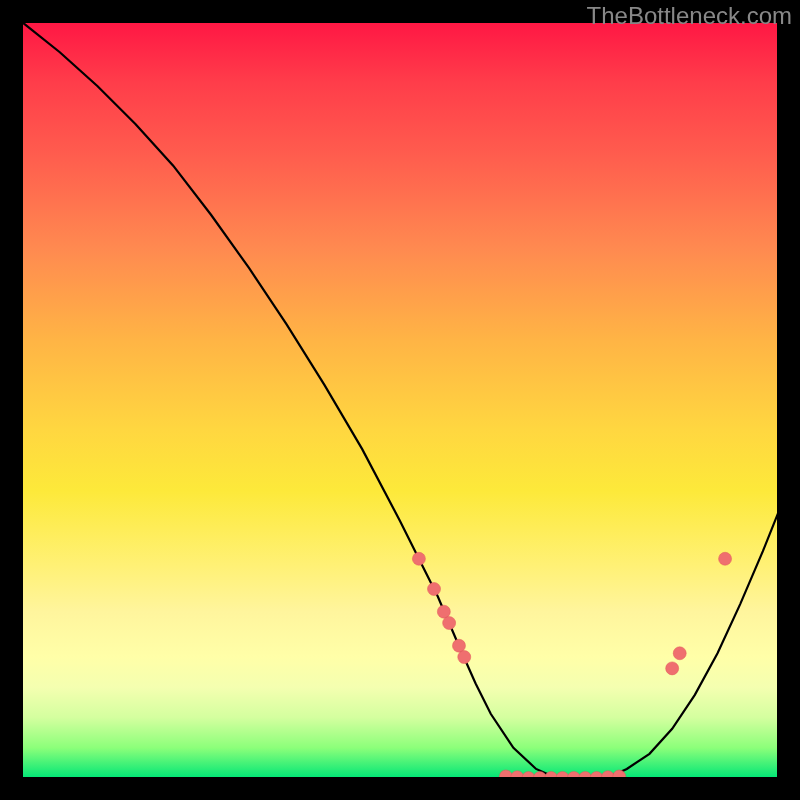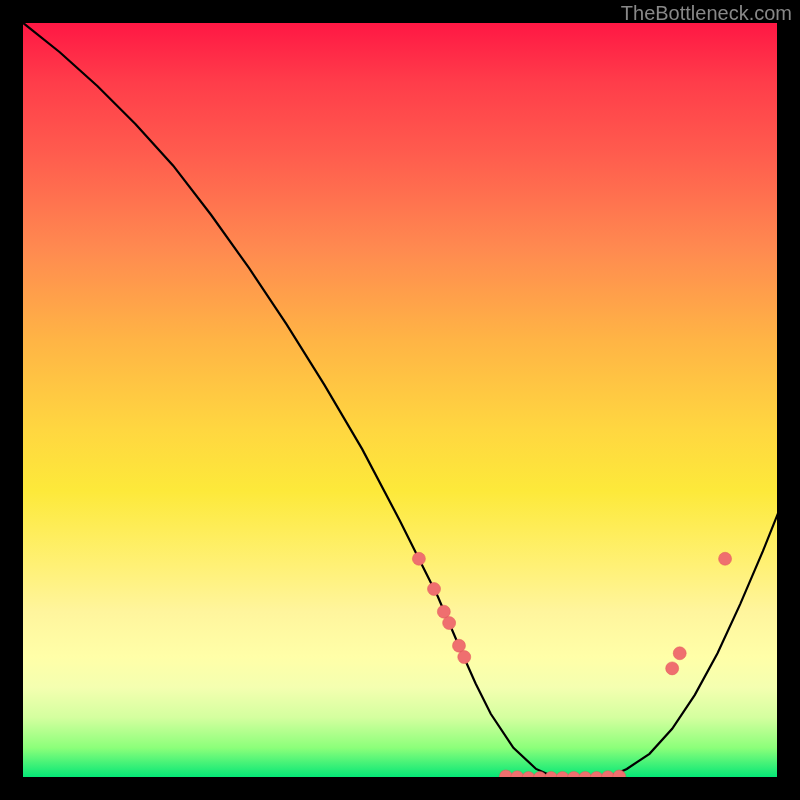--- a/index.html
+++ b/index.html
@@ -8,21 +8,21 @@
     height: 800px;
     background: #000;
     position: relative;
     font-family: Arial, sans-serif;
   }
   .watermark {
     position: absolute;
     top: 2px;
     right: 8px;
     color: #888;
-    font-size: 20px;
+    font-size: 24px;
     font-weight: normal;
     z-index: 10;
   }
   .plot-area {
     position: absolute;
     left: 22px;
     top: 22px;
     width: 756px;
     height: 756px;
     overflow: hidden;

